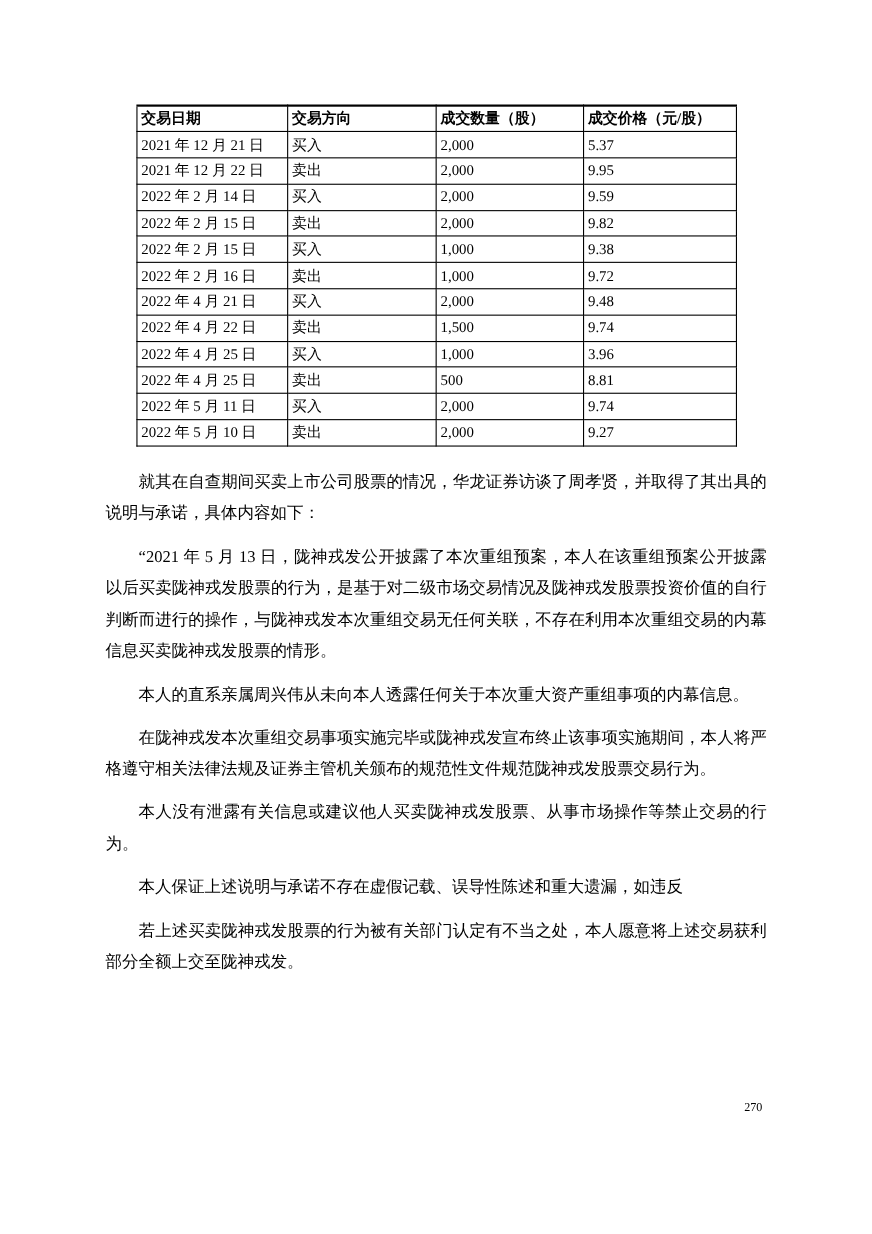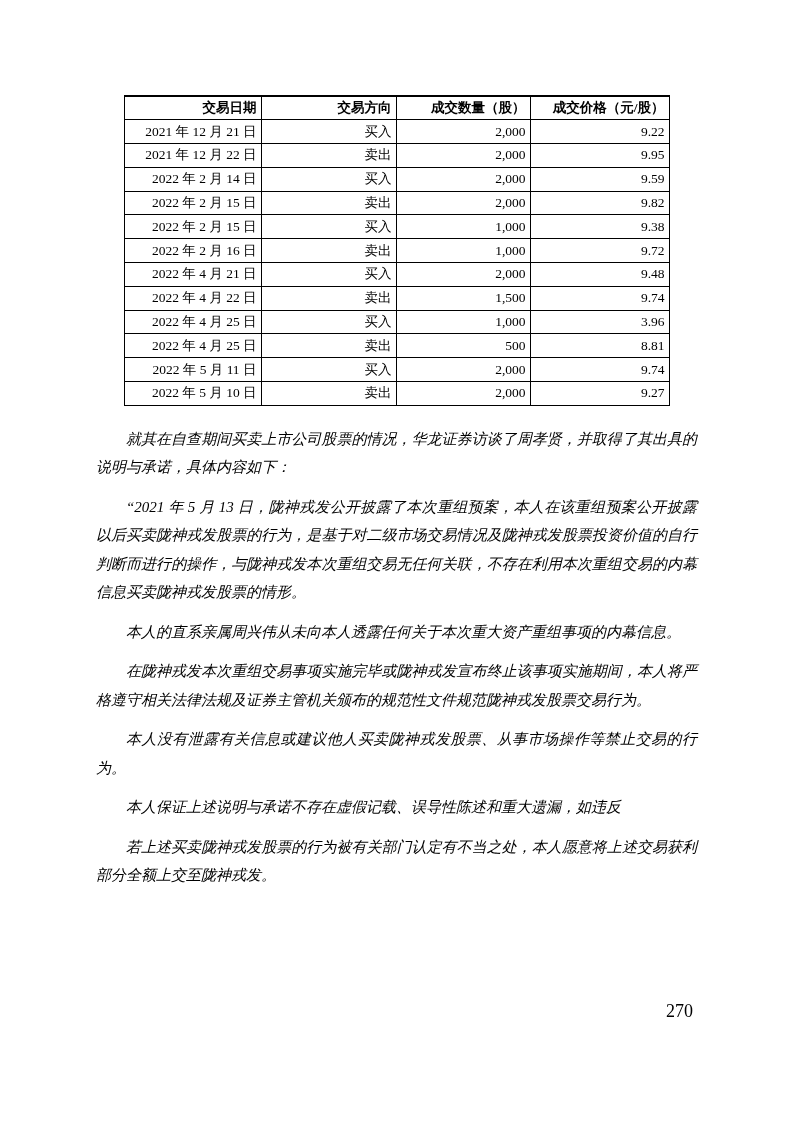--- a/index.html
+++ b/index.html
@@ -21,44 +21,44 @@
     border-collapse: collapse;
     table-layout: fixed;
     width: 545px;
     margin: 0 auto;
     font-size: 13.5px;
     border-top: 2px solid #000;
   }
   .tx-table th, .tx-table td {
     border: 1px solid #000;
     height: 23.8px;
-    text-align: right;
+    text-align: left;
     vertical-align: middle;
     padding: 1px 4px;
     white-space: nowrap;
     overflow: hidden;
   }
   .tx-table th { font-weight: bold; }
   .col-date { width: 137px; }
   .col-dir  { width: 135px; }
   .col-qty  { width: 134px; }
   .col-px   { width: 139px; }
-  .body-text { margin-top: 19px; font-style: italic; }
+  .body-text { margin-top: 19px; }
   .body-text p {
     font-size: 15px;
     line-height: 28.5px;
     text-align: justify;
     text-indent: 2em;
     margin: 0 0 11px 0;
   }
   .page-number {
     position: absolute;
     top: 1001px;
     right: 100px;
-    font-size: 18px;
+    font-size: 11px;
   }
 </style>
 </head>
 <body>
 
 <div class="page">
 
   <table class="tx-table">
     <colgroup>
       <col class="col-date">
@@ -72,21 +72,21 @@
           <th>交易方向</th>
           <th>成交数量（股）</th>
           <th>成交价格（元/股）</th>
         </tr>
     </thead>
     <tbody>
         <tr>
           <td>2021 年 12 月 21 日</td>
           <td>买入</td>
           <td>2,000</td>
-          <td>9.22</td>
+          <td>5.37</td>
         </tr>
         <tr>
           <td>2021 年 12 月 22 日</td>
           <td>卖出</td>
           <td>2,000</td>
           <td>9.95</td>
         </tr>
         <tr>
           <td>2022 年 2 月 14 日</td>
           <td>买入</td>

